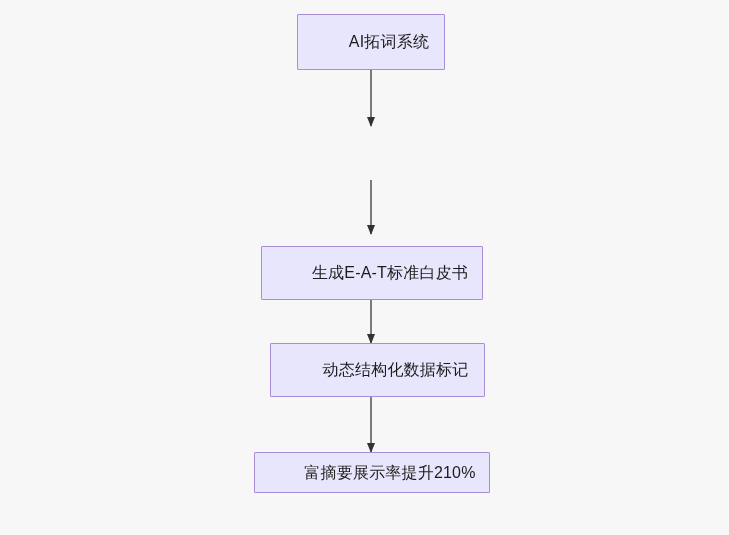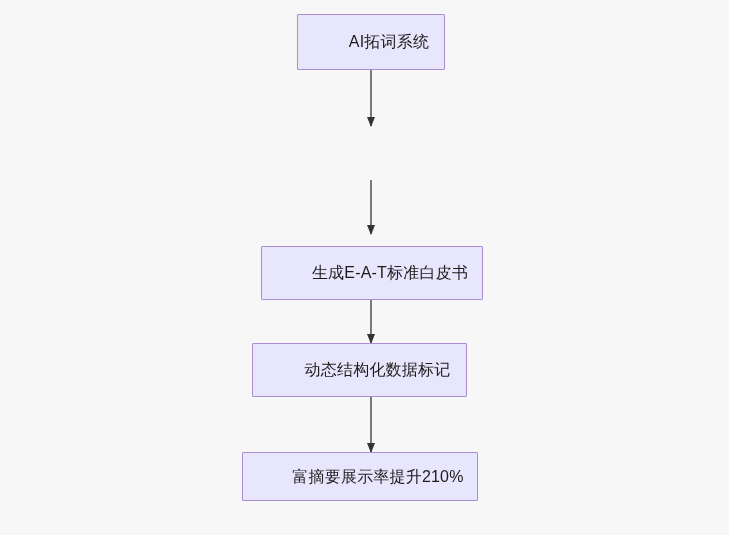--- a/index.html
+++ b/index.html
@@ -74,21 +74,21 @@
 
   <div class="node" style="left:297px; top:14px; width:148px; height:56px;">
     <span class="node-label">AI拓词系统</span>
   </div>
 
 
   <div class="node" style="left:261px; top:234px; width:222px; height:54px;margin-top:12px;">
     <span class="node-label">生成E-A-T标准白皮书</span>
   </div>
 
-  <div class="node" style="left:252px; top:343px; width:215px; height:54px;">
+  <div class="node" style="left:270px; top:343px; width:215px; height:54px;">
     <span class="node-label">动态结构化数据标记</span>
   </div>
 
-  <div class="node" style="left:242px; top:452px; width:236px; height:49px;">
+  <div class="node" style="left:254px; top:452px; width:236px; height:41px;">
     <span class="node-label">富摘要展示率提升210%</span>
   </div>
 
 </div>
 
 </body></html>

